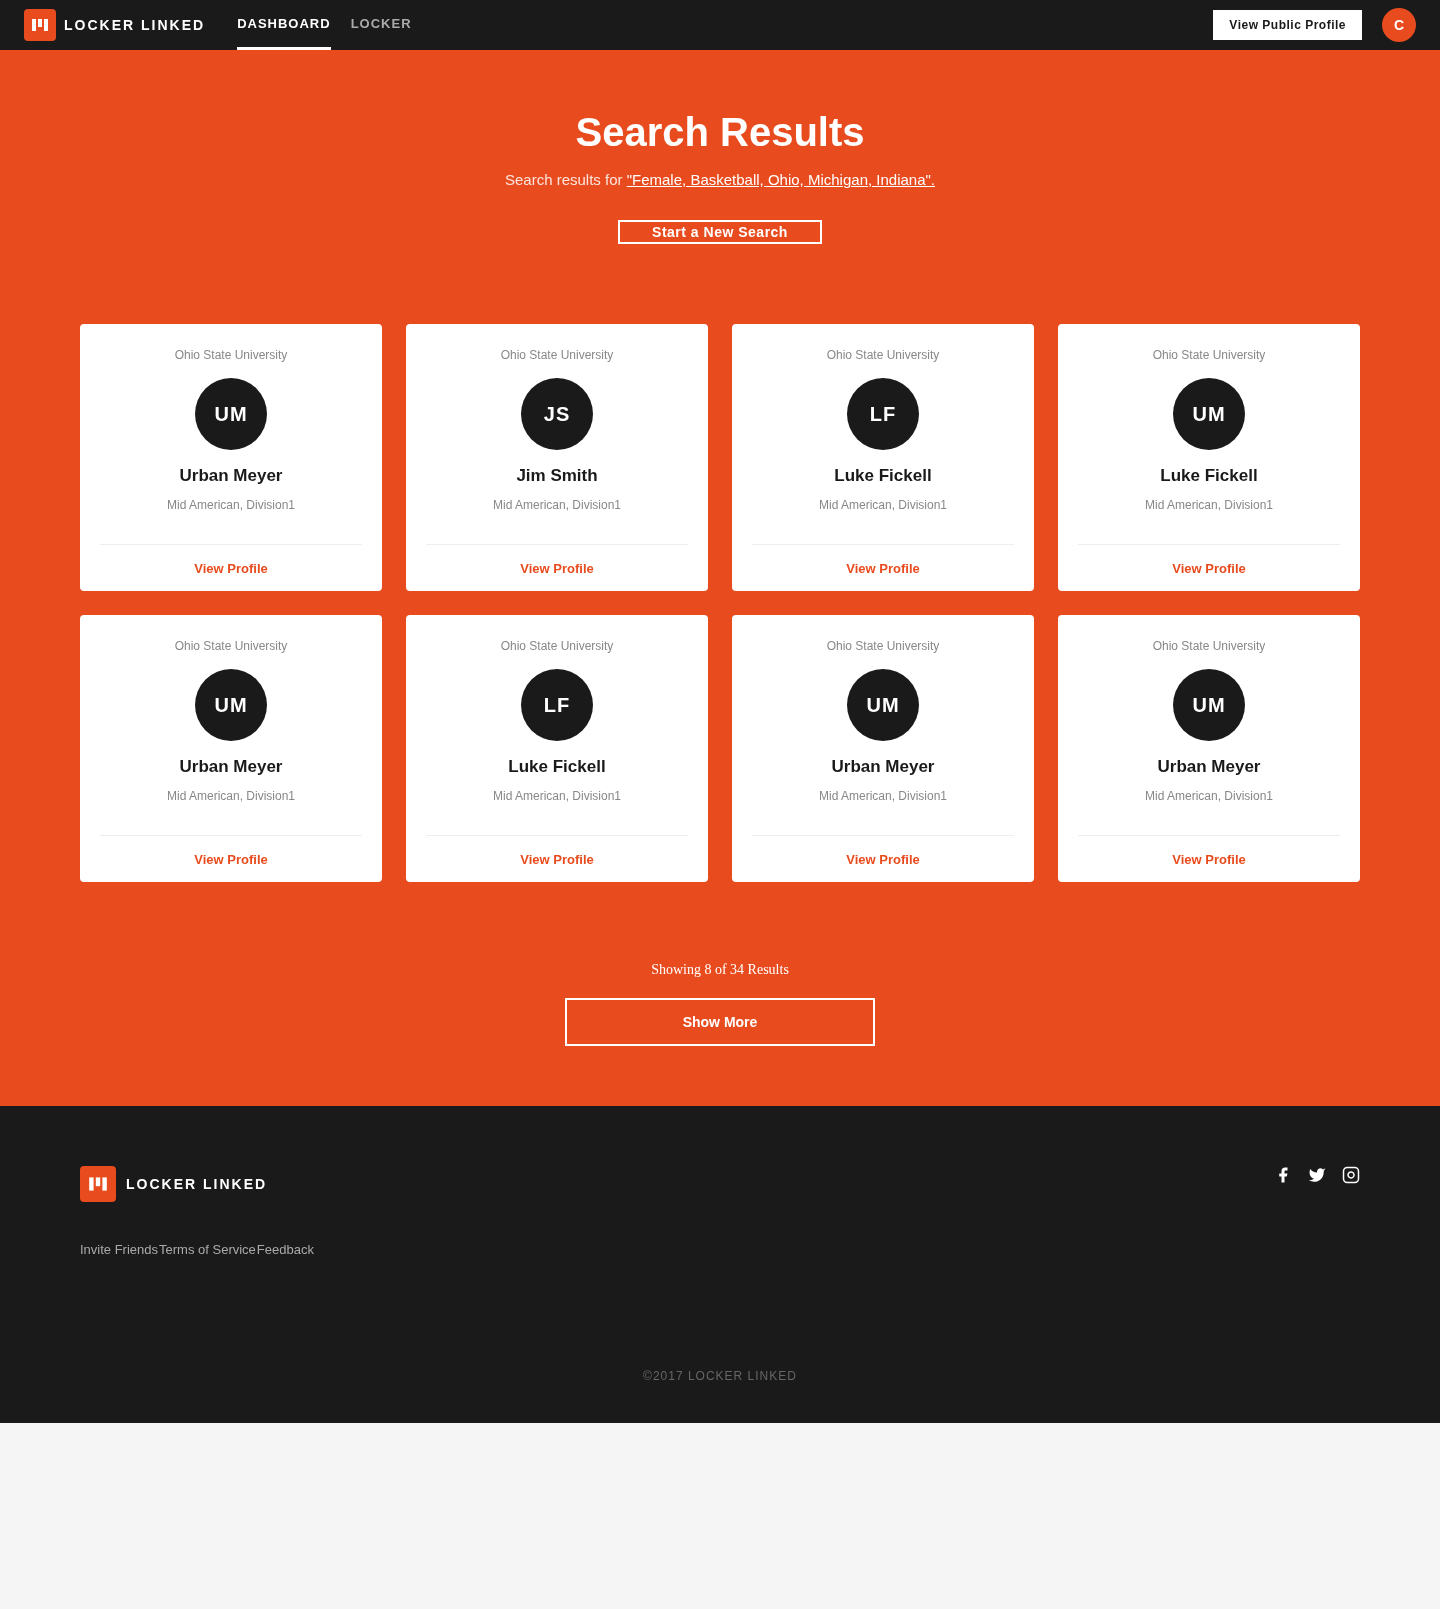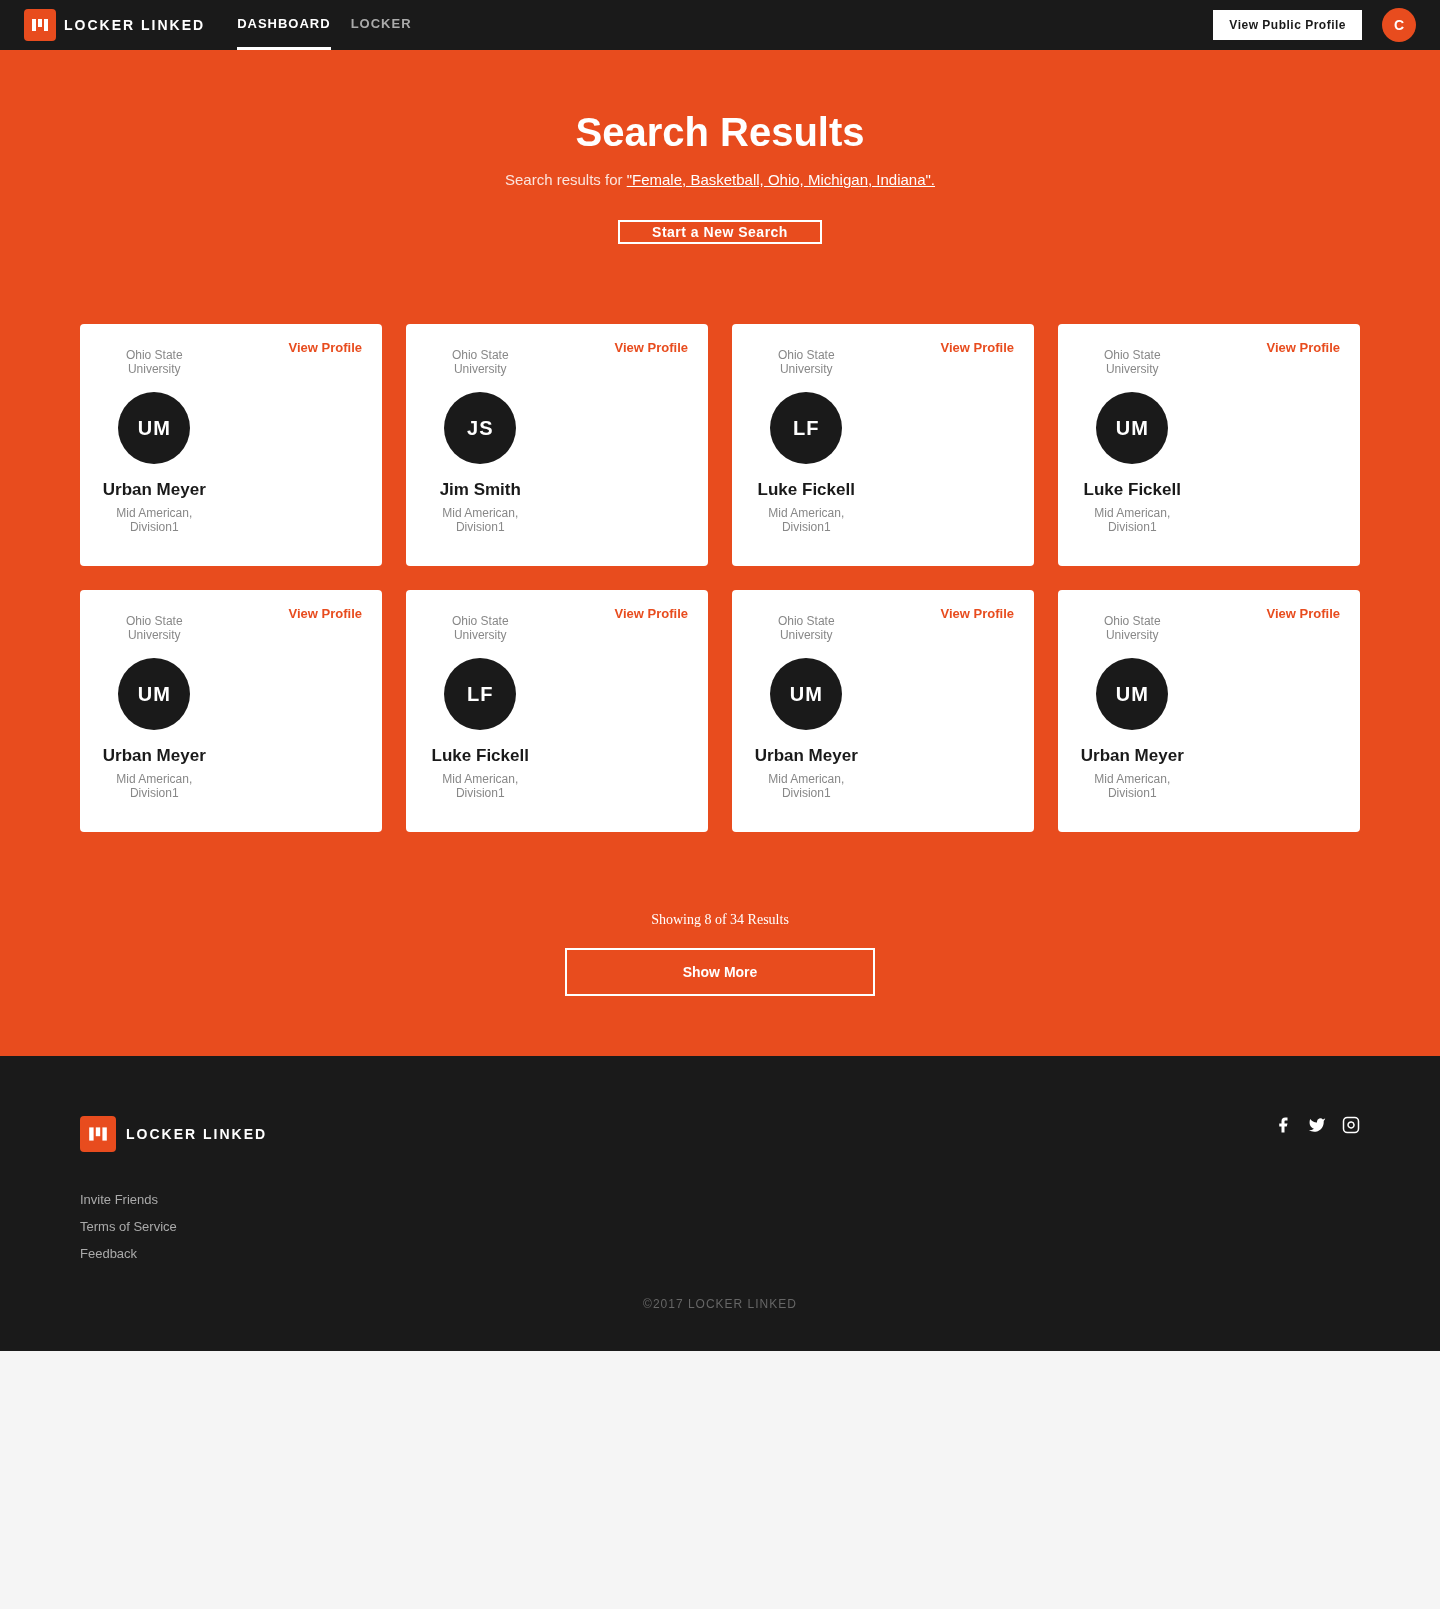--- a/index.html
+++ b/index.html
@@ -131,21 +131,21 @@
       grid-template-columns: repeat(4, 1fr);
       gap: 24px;
       max-width: 1280px;
       margin: 0 auto;
     }
     .profile-card {
       background: white;
       border-radius: 4px;
       overflow: hidden;
       display: flex;
-      flex-direction: row;
+      flex-direction: column;
     }
     .card-body {
       padding: 24px 20px 16px;
       text-align: center;
       flex: 1;
     }
     .card-university {
       font-size: 12px;
       color: #888;
       margin-bottom: 16px;
@@ -168,20 +168,21 @@
     .card-name {
       font-size: 17px;
       font-weight: bold;
       color: #1a1a1a;
       margin-bottom: 6px;
     }
     .card-division {
       font-size: 12px;
       color: #888;
       margin-bottom: 16px;
+      margin-top: 12px;
     }
     .card-divider {
       height: 1px;
       background: #eee;
       margin: 0 20px;
     }
     .card-footer {
       padding: 14px 20px;
       text-align: center;
     }
@@ -255,23 +256,23 @@
       gap: 16px;
       align-items: center;
     }
     .social-icon {
       color: white;
       font-size: 18px;
       cursor: pointer;
     }
     .footer-links {
       display: flex;
-      flex-direction: column;
-      gap: 12px;
-      margin-bottom: 36px;
+      flex-direction: row;
+      gap: 1px;
+      margin-bottom: 112px;
     }
     .footer-link {
       color: #aaa;
       text-decoration: none;
       font-size: 13px;
       cursor: pointer;
     }
     .footer-copyright {
       text-align: center;
       color: #666;

